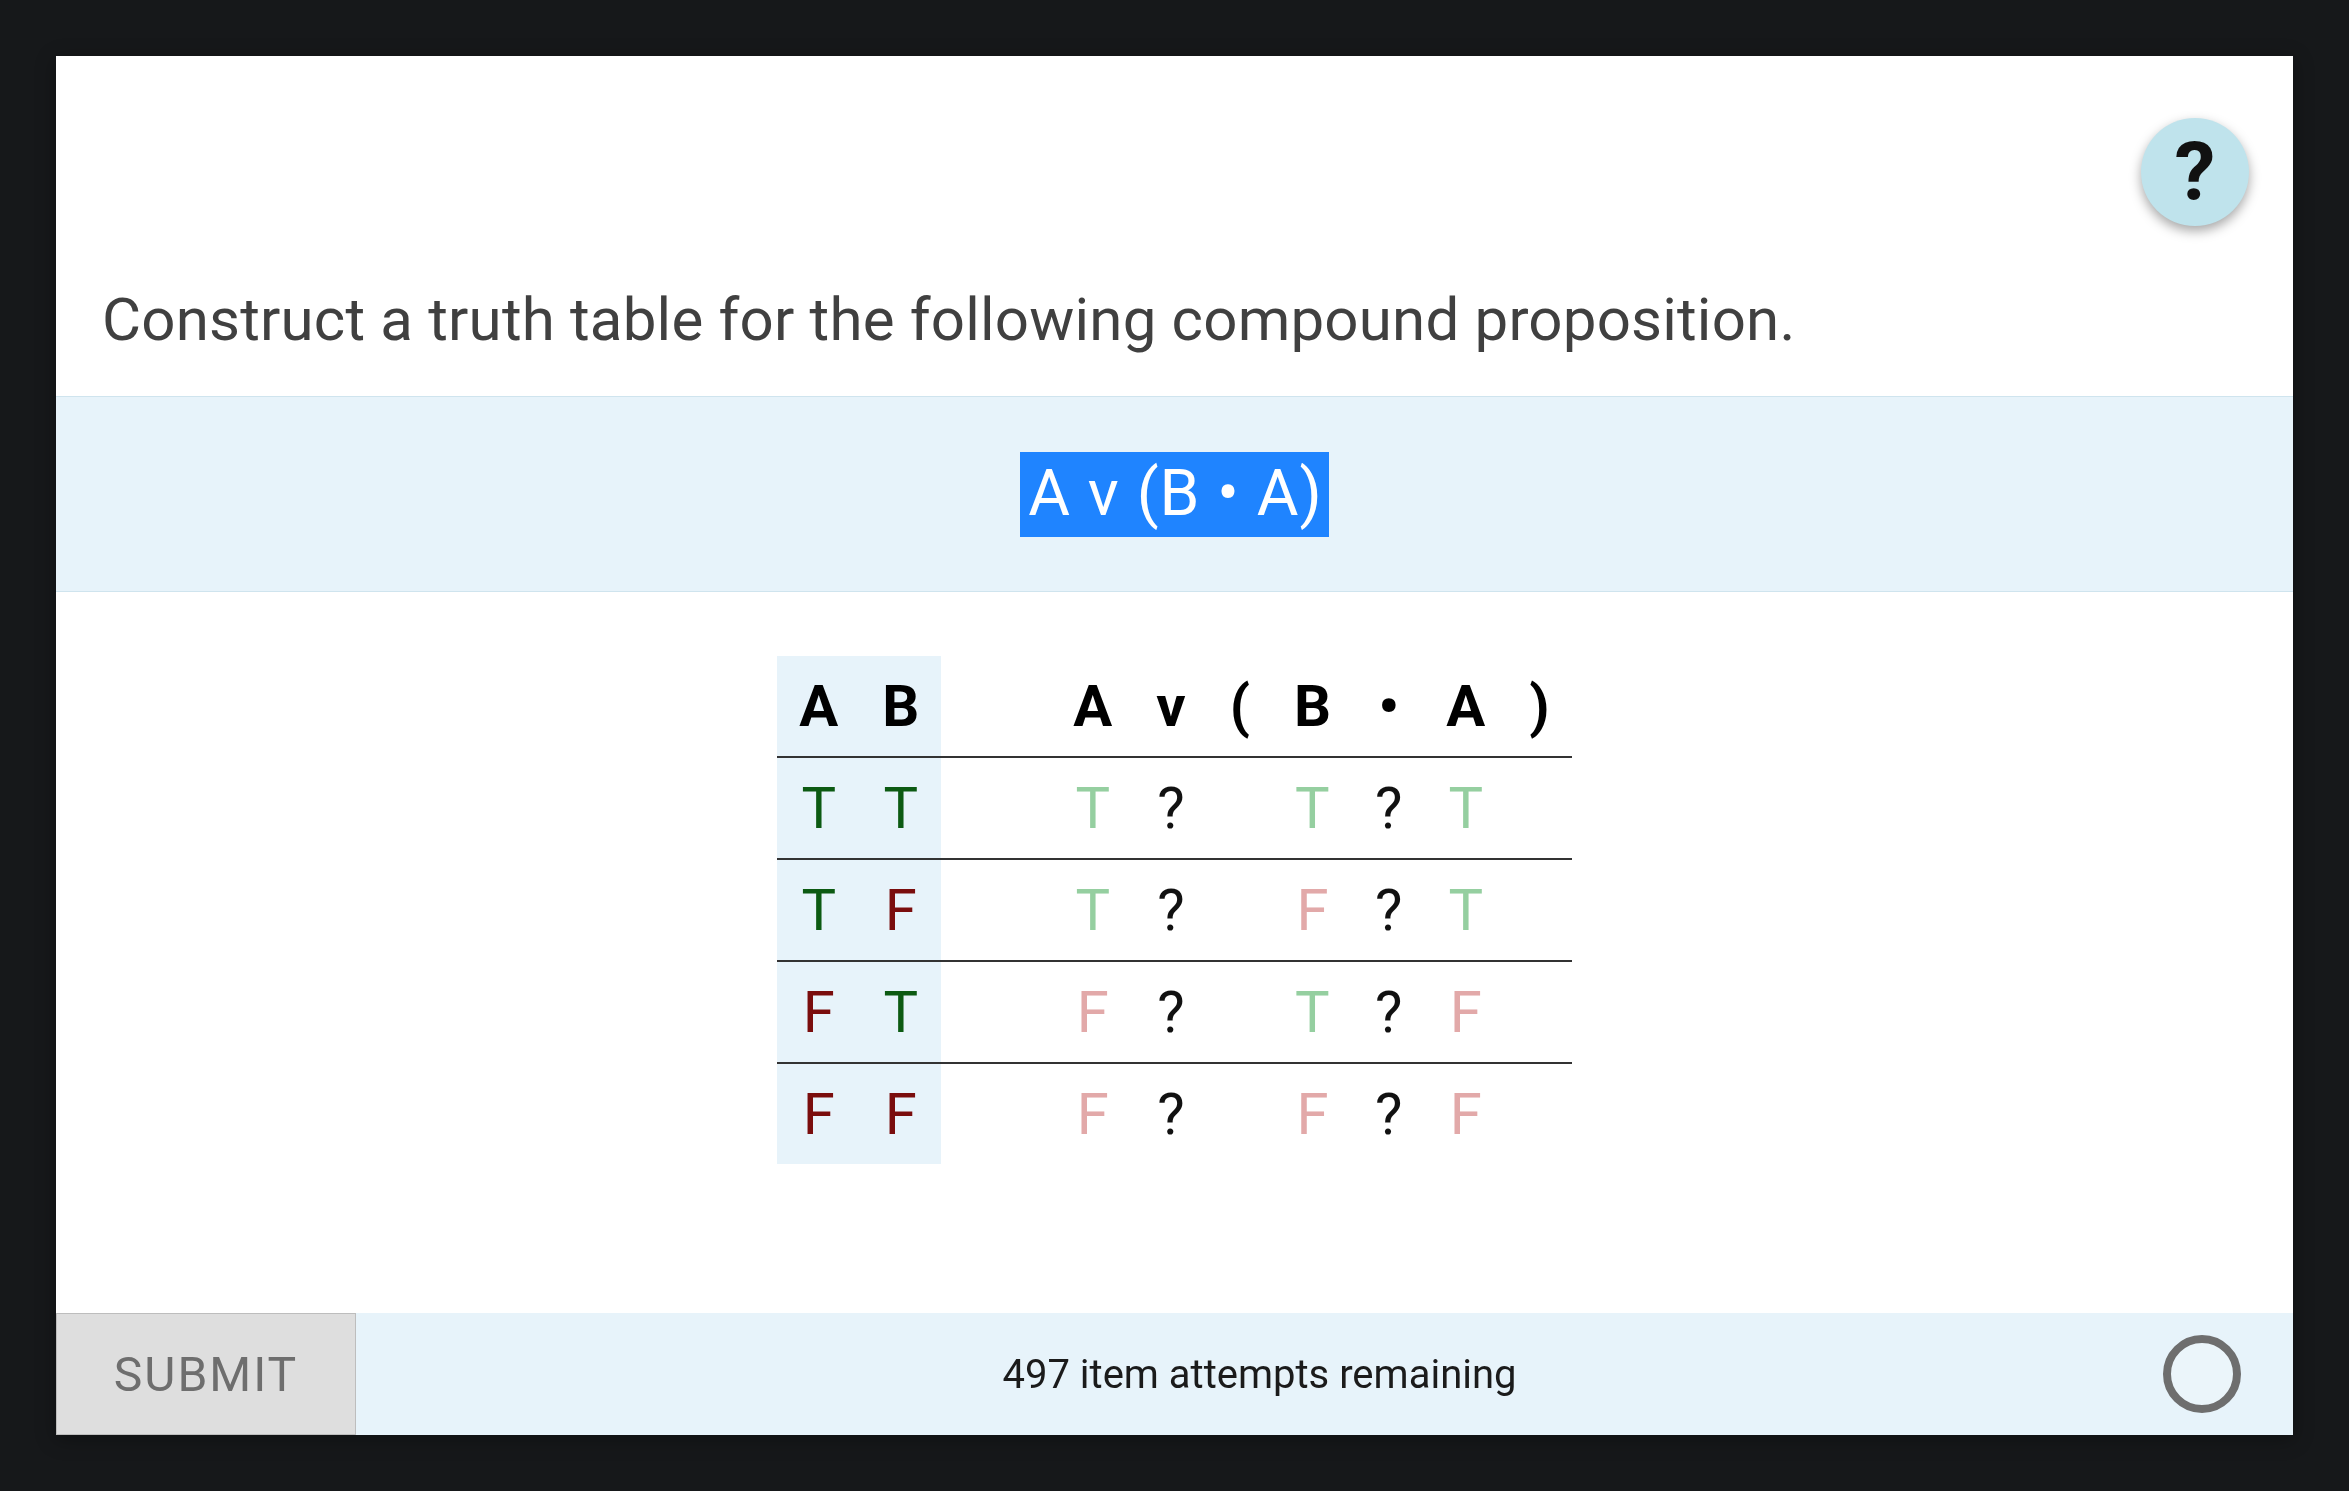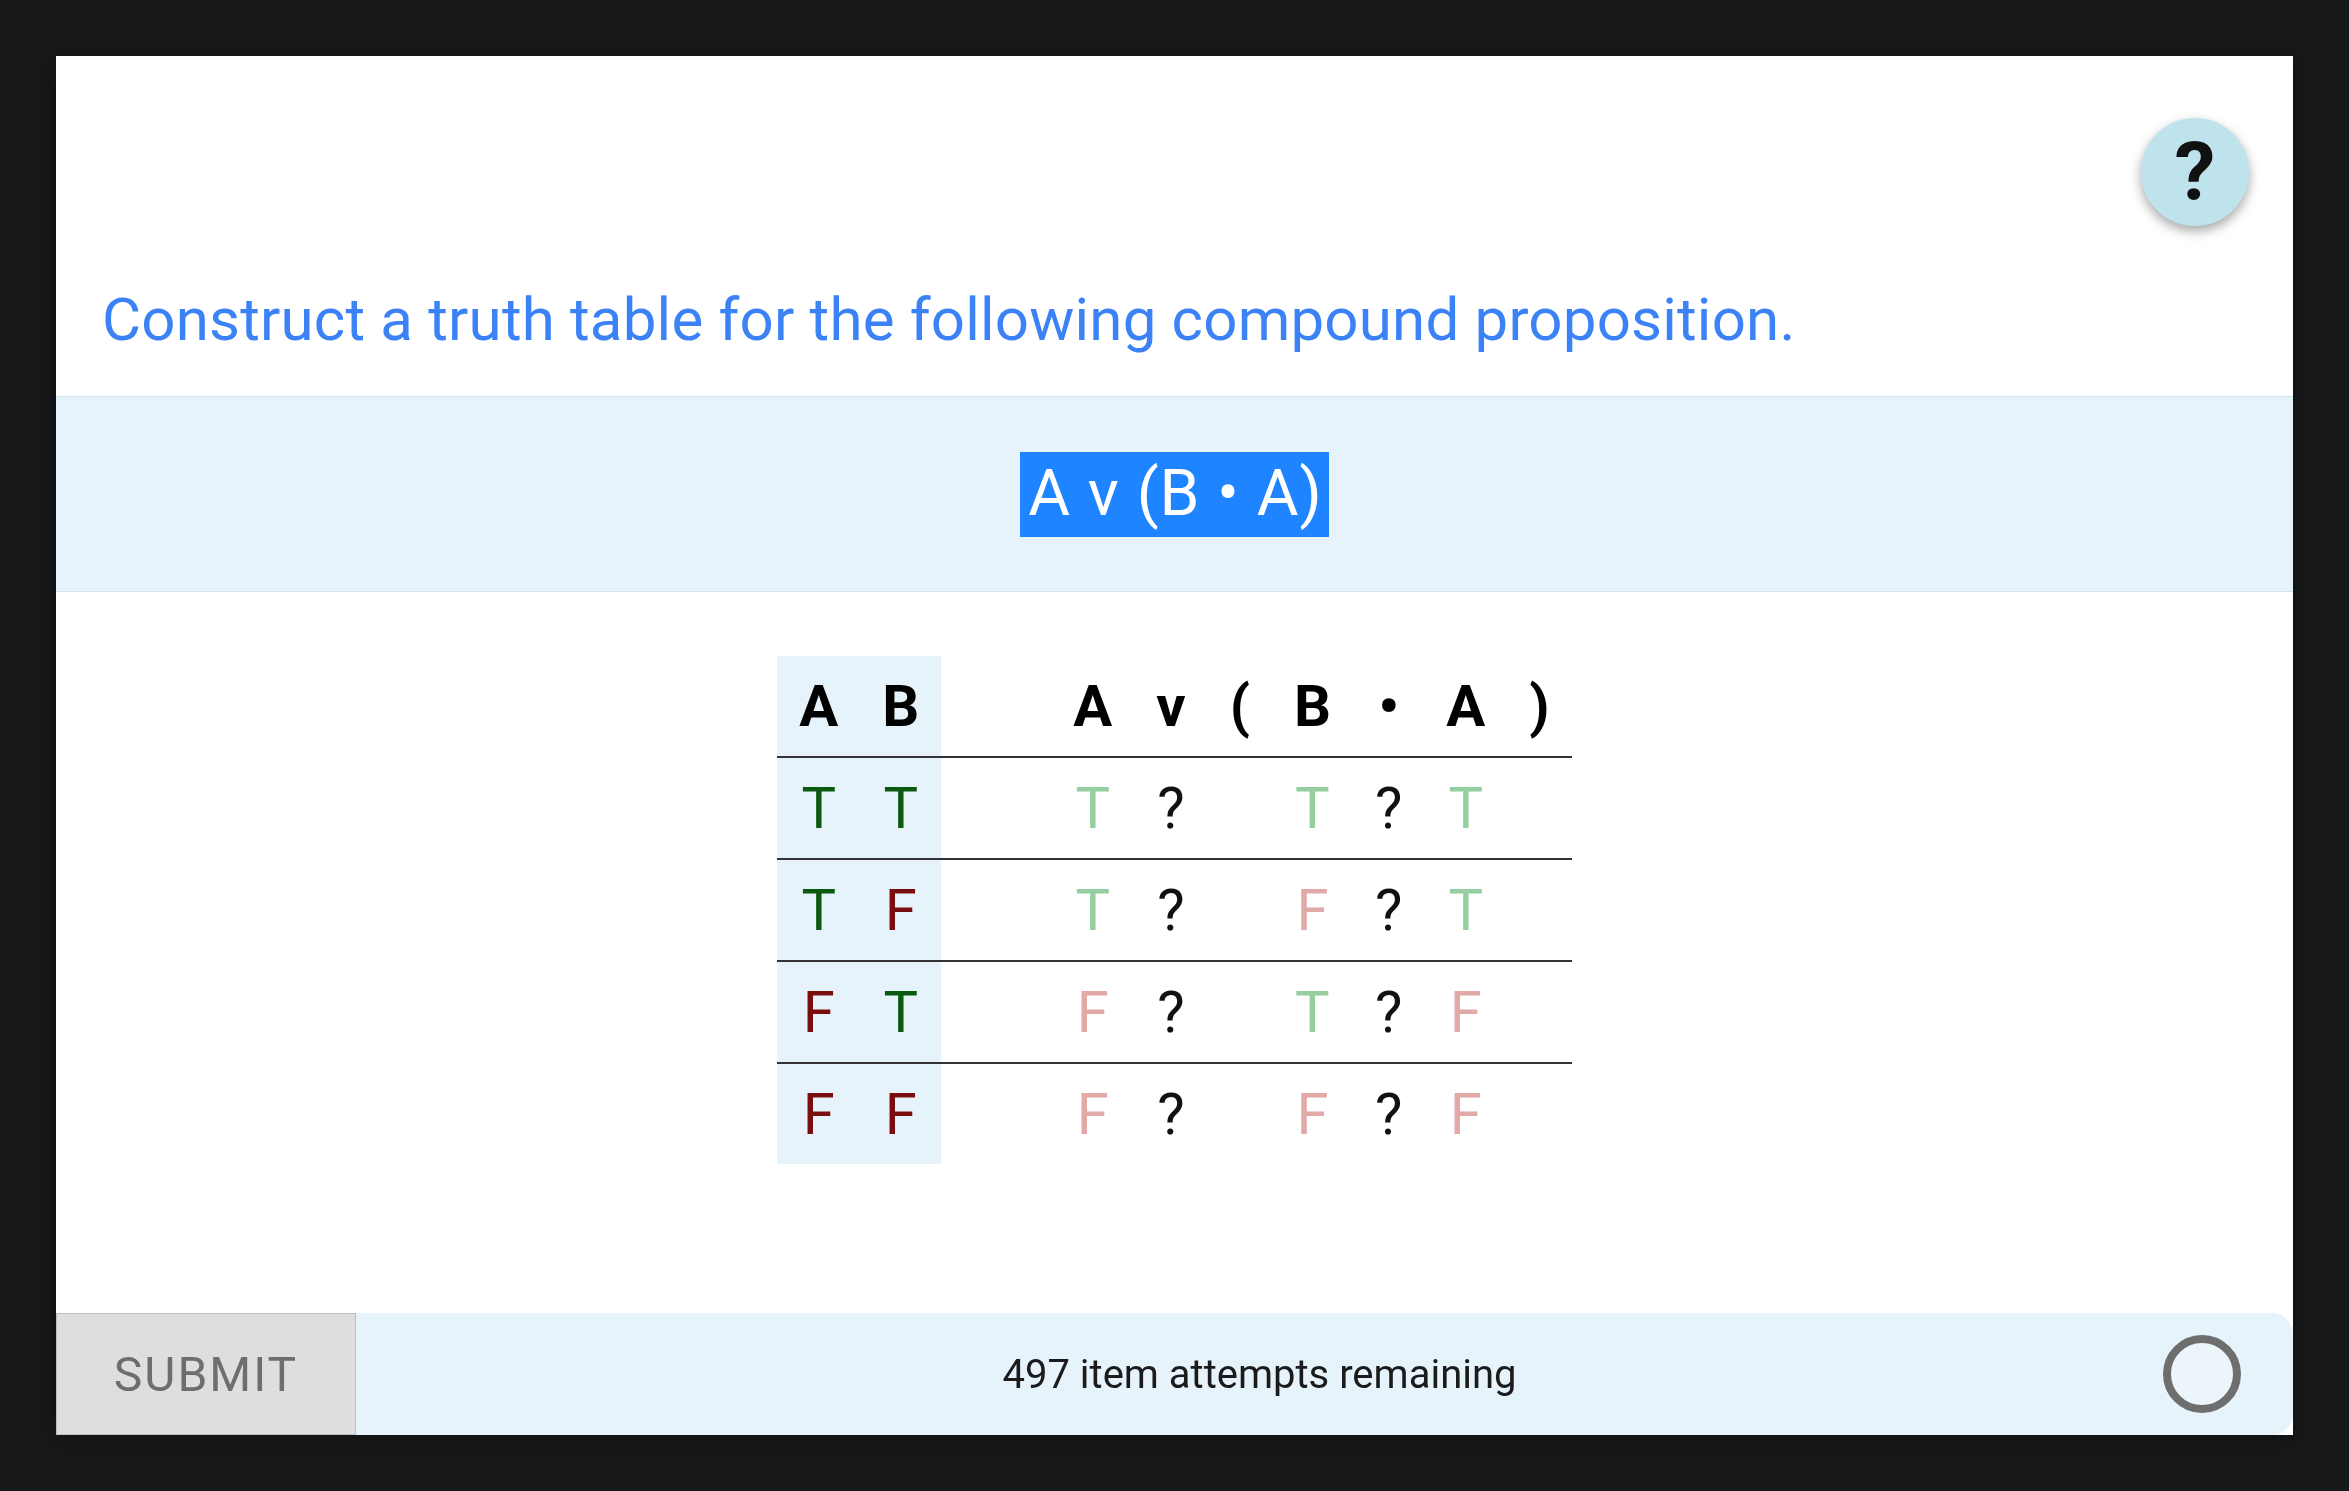--- a/index.html
+++ b/index.html
@@ -40,21 +40,21 @@
     box-shadow: 0 5px 12px rgba(0,0,0,0.35);
     cursor: pointer;
     user-select: none;
   }
 
   .prompt {
     position: absolute;
     left: 46px;
     top: 228px;
     font-size: 60px;
-    color: #3b82f6;
+    color: #404040;
     letter-spacing: 0.2px;
   }
 
   .formula-band {
     position: absolute;
     left: 0;
     right: 0;
     top: 340px;
     height: 196px;
     background: #e7f3fa;
@@ -107,21 +107,20 @@
   .q-mark      { color: #111; font-weight: 700; cursor: pointer; }
 
   
   .footer-bar {
     position: absolute;
     left: 0; right: 0; bottom: 0;
     height: 122px;
     background: #e7f3fa;
     display: flex;
     align-items: center;
-    border-radius: 21px;
   }
   .submit-btn {
     height: 122px;
     width: 300px;
     background: #dedede;
     border: 1px solid #bdbdbd;
     color: #6e6e6e;
     font-size: 48px;
     letter-spacing: 2px;
     display: flex;

